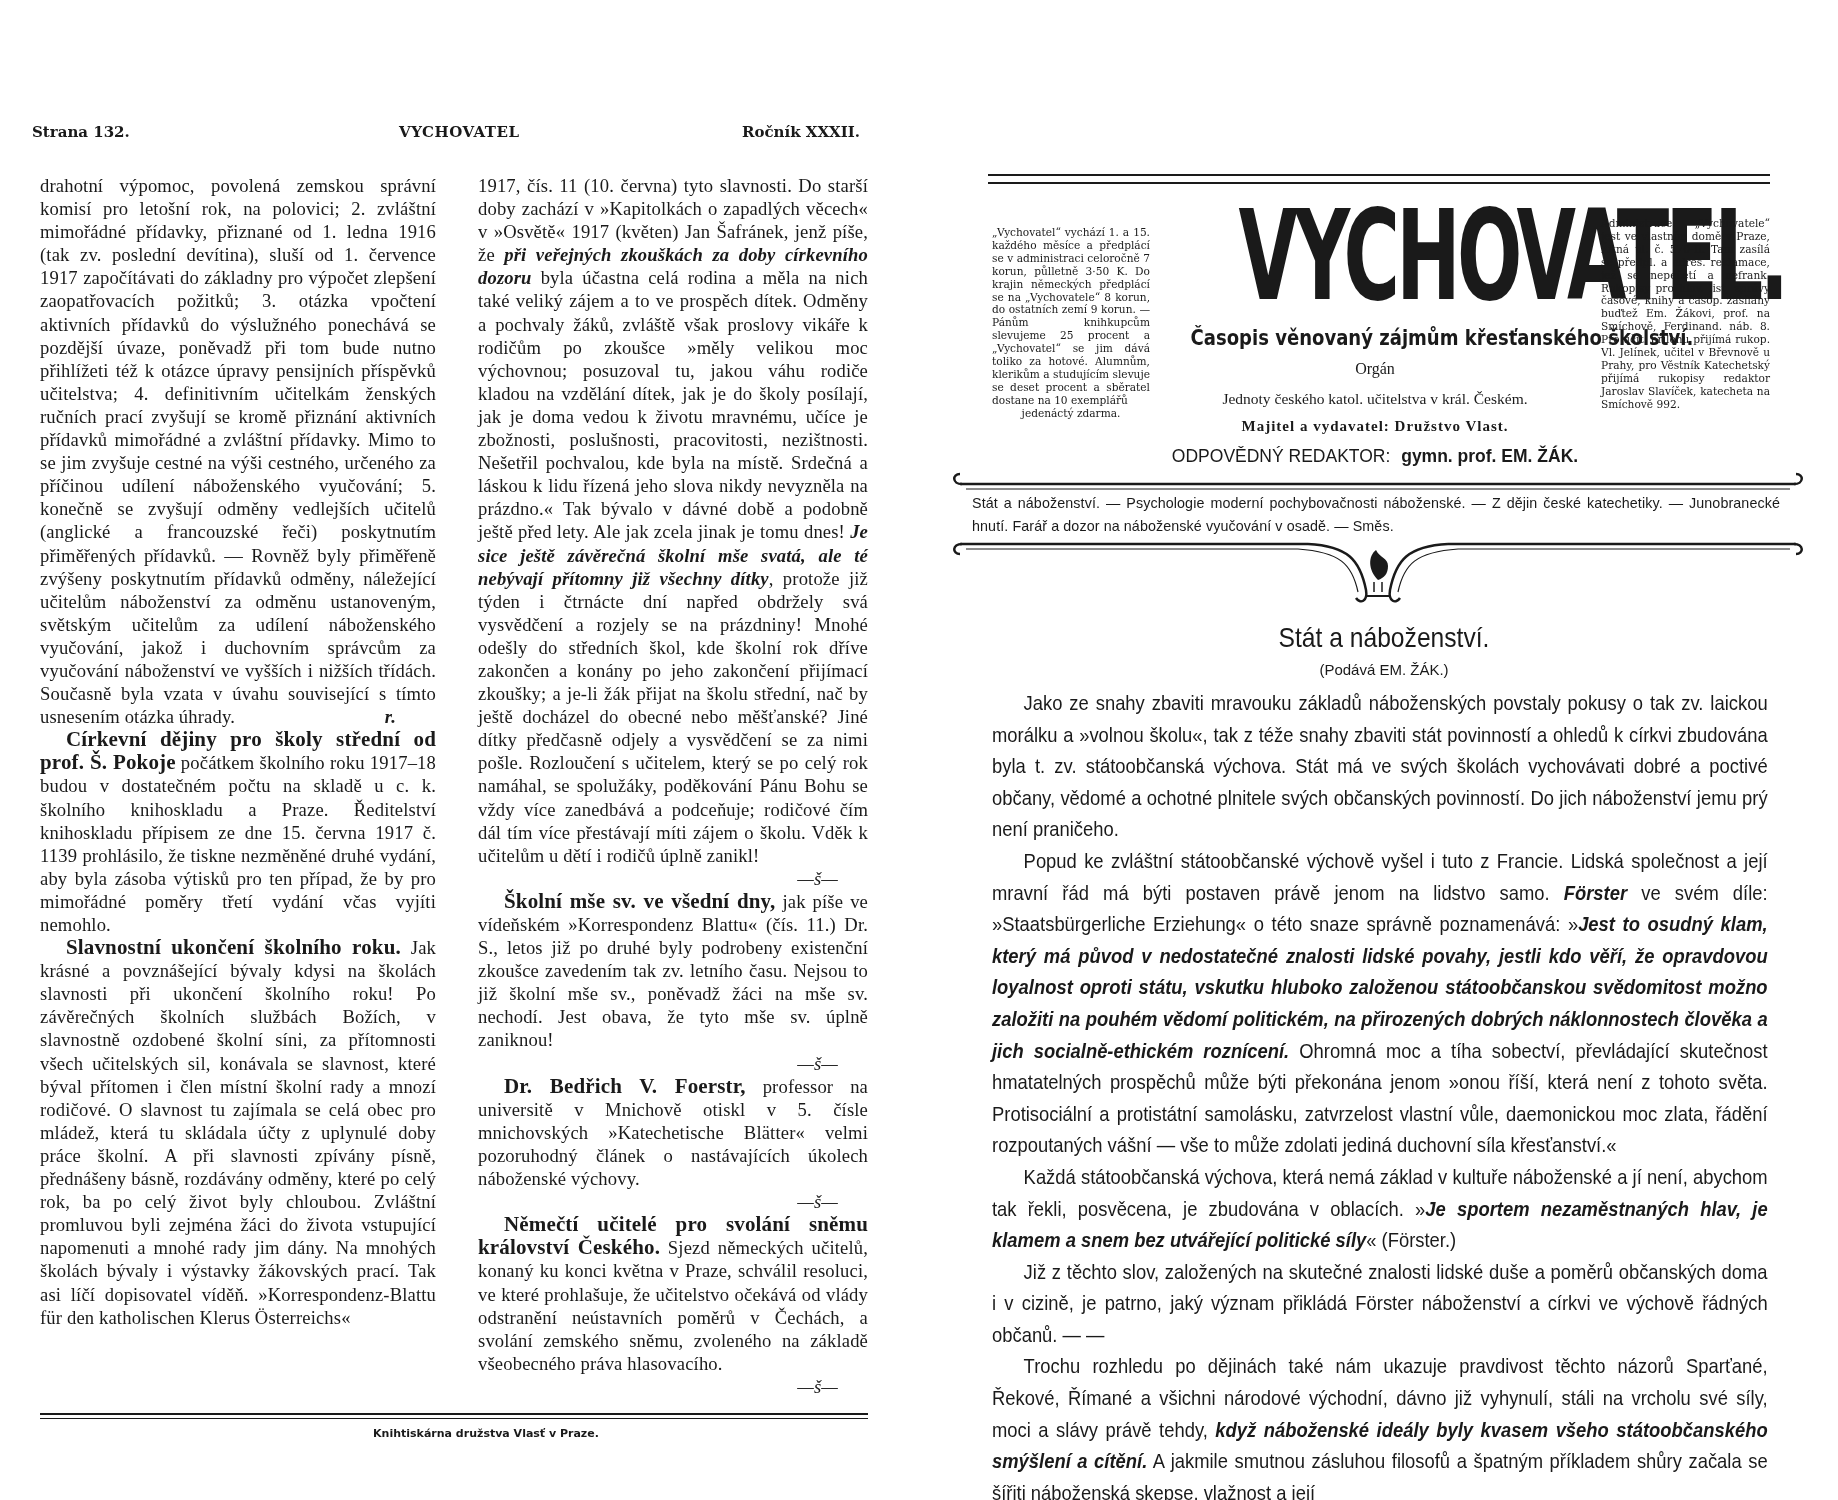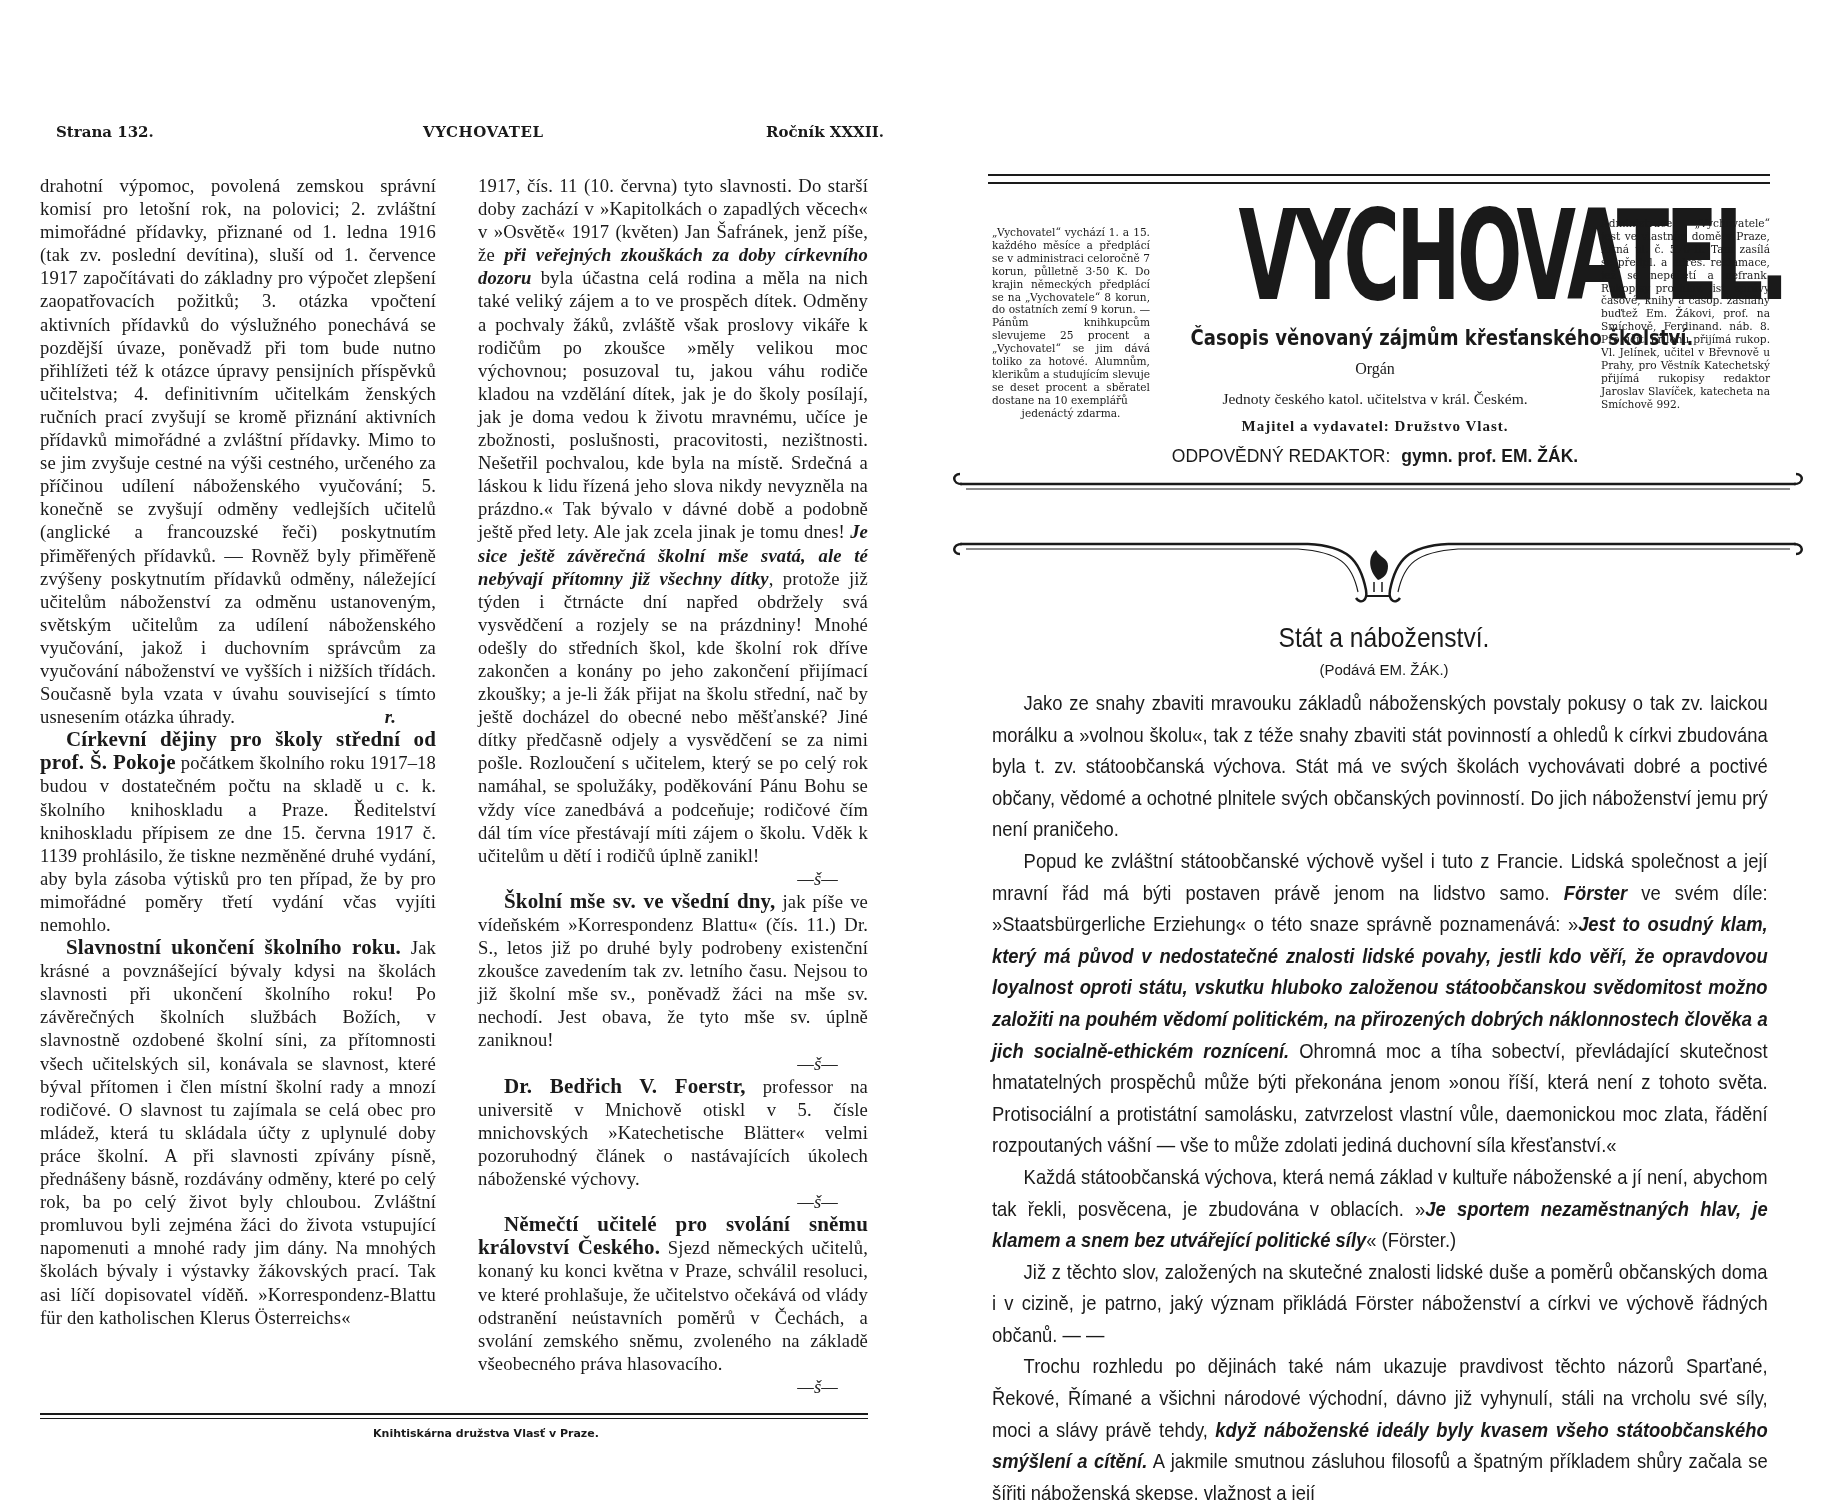--- a/index.html
+++ b/index.html
@@ -7,21 +7,21 @@
     width: 1838px; height: 1500px; position: relative; overflow: hidden;
     color: #1a1a1a;
     font-family: "Liberation Serif", "DejaVu Serif", serif;
   }
   .page { position: absolute; top: 0; }
   #left-page { left: 0; width: 900px; height: 1500px; }
   #right-page { left: 930px; width: 908px; height: 1500px; }
 
   
   .running-head {
-    position: absolute; top: 123px; left: 56px; width: 828px; height: 24px;
+    position: absolute; top: 123px; left: 32px; width: 828px; height: 24px;
     font-family: "DejaVu Serif", serif; font-weight: bold; font-size: 15px; text-decoration: underline;
   }
   .running-head span { position: absolute; top: 0; }
   .rh-page { left: 0; }
   .rh-title { left: 367px; letter-spacing: 0.5px; text-align: center; }
   .rh-volume { right: 0; }
 
   .col {
     position: absolute; top: 174px; font-size: 18.6px; line-height: 23.1px;
     text-align: justify; letter-spacing: 0.15px;
@@ -190,20 +190,21 @@
 
   <div id="administration-info" class="sub-info">Administrace „Vychovatele“ jest ve vlastním domě v Praze, Žitná ul. č. 570-II. Tam zasílá se předpl. a adres. reklamace, jež se nepečetí a nefrank. Rukopisy pro hlav. list, zprávy časové, knihy a časop. zasílány buďtež Em. Žákovi, prof. na Smíchově, Ferdinand. náb. 8. Pro učit. přílohu přijímá rukop. Vl. Jelínek, učitel v Břevnově u Prahy, pro Věstník Katechetský přijímá rukopisy redaktor Jaroslav Slavíček, katecheta na Smíchově 992.</div>
 
   <svg id="contents-top" class="ornament-rule" viewBox="0 0 860 30">
     <path d="M14 18 C4 18 4 8 12 8" fill="none" stroke="#1a1a1a" stroke-width="2.5"></path>
     <path d="M846 18 C856 18 856 8 848 8" fill="none" stroke="#1a1a1a" stroke-width="2.5"></path>
     <line x1="12" y1="18" x2="848" y2="18" stroke="#1a1a1a" stroke-width="2.5"></line>
     <line x1="18" y1="23" x2="842" y2="23" stroke="#1a1a1a" stroke-width="1.2"></line>
   </svg>
 
+  <div class="contents">Stát a náboženství. — Psychologie moderní pochybovačnosti náboženské. — Z dějin české katechetiky. — Junobranecké hnutí. Farář a dozor na náboženské vyučování v osadě. — Směs.</div>
 
   <svg id="contents-bottom" class="ornament-rule" viewBox="0 0 860 90">
     <path d="M14 14 C4 14 4 24 12 24" fill="none" stroke="#1a1a1a" stroke-width="2.5"></path>
     <path d="M846 14 C856 14 856 24 848 24" fill="none" stroke="#1a1a1a" stroke-width="2.5"></path>
     <line x1="12" y1="14" x2="360" y2="14" stroke="#1a1a1a" stroke-width="2.5"></line>
     <line x1="500" y1="14" x2="848" y2="14" stroke="#1a1a1a" stroke-width="2.5"></line>
     <line x1="18" y1="19" x2="350" y2="19" stroke="#1a1a1a" stroke-width="1.2"></line>
     <line x1="510" y1="19" x2="842" y2="19" stroke="#1a1a1a" stroke-width="1.2"></line>
     <path d="M360 14 C400 16 412 30 418 60 C420 72 412 74 408 68" fill="none" stroke="#1a1a1a" stroke-width="2.5"></path>
     <path d="M350 19 C392 22 404 34 410 62" fill="none" stroke="#1a1a1a" stroke-width="1.2"></path>

